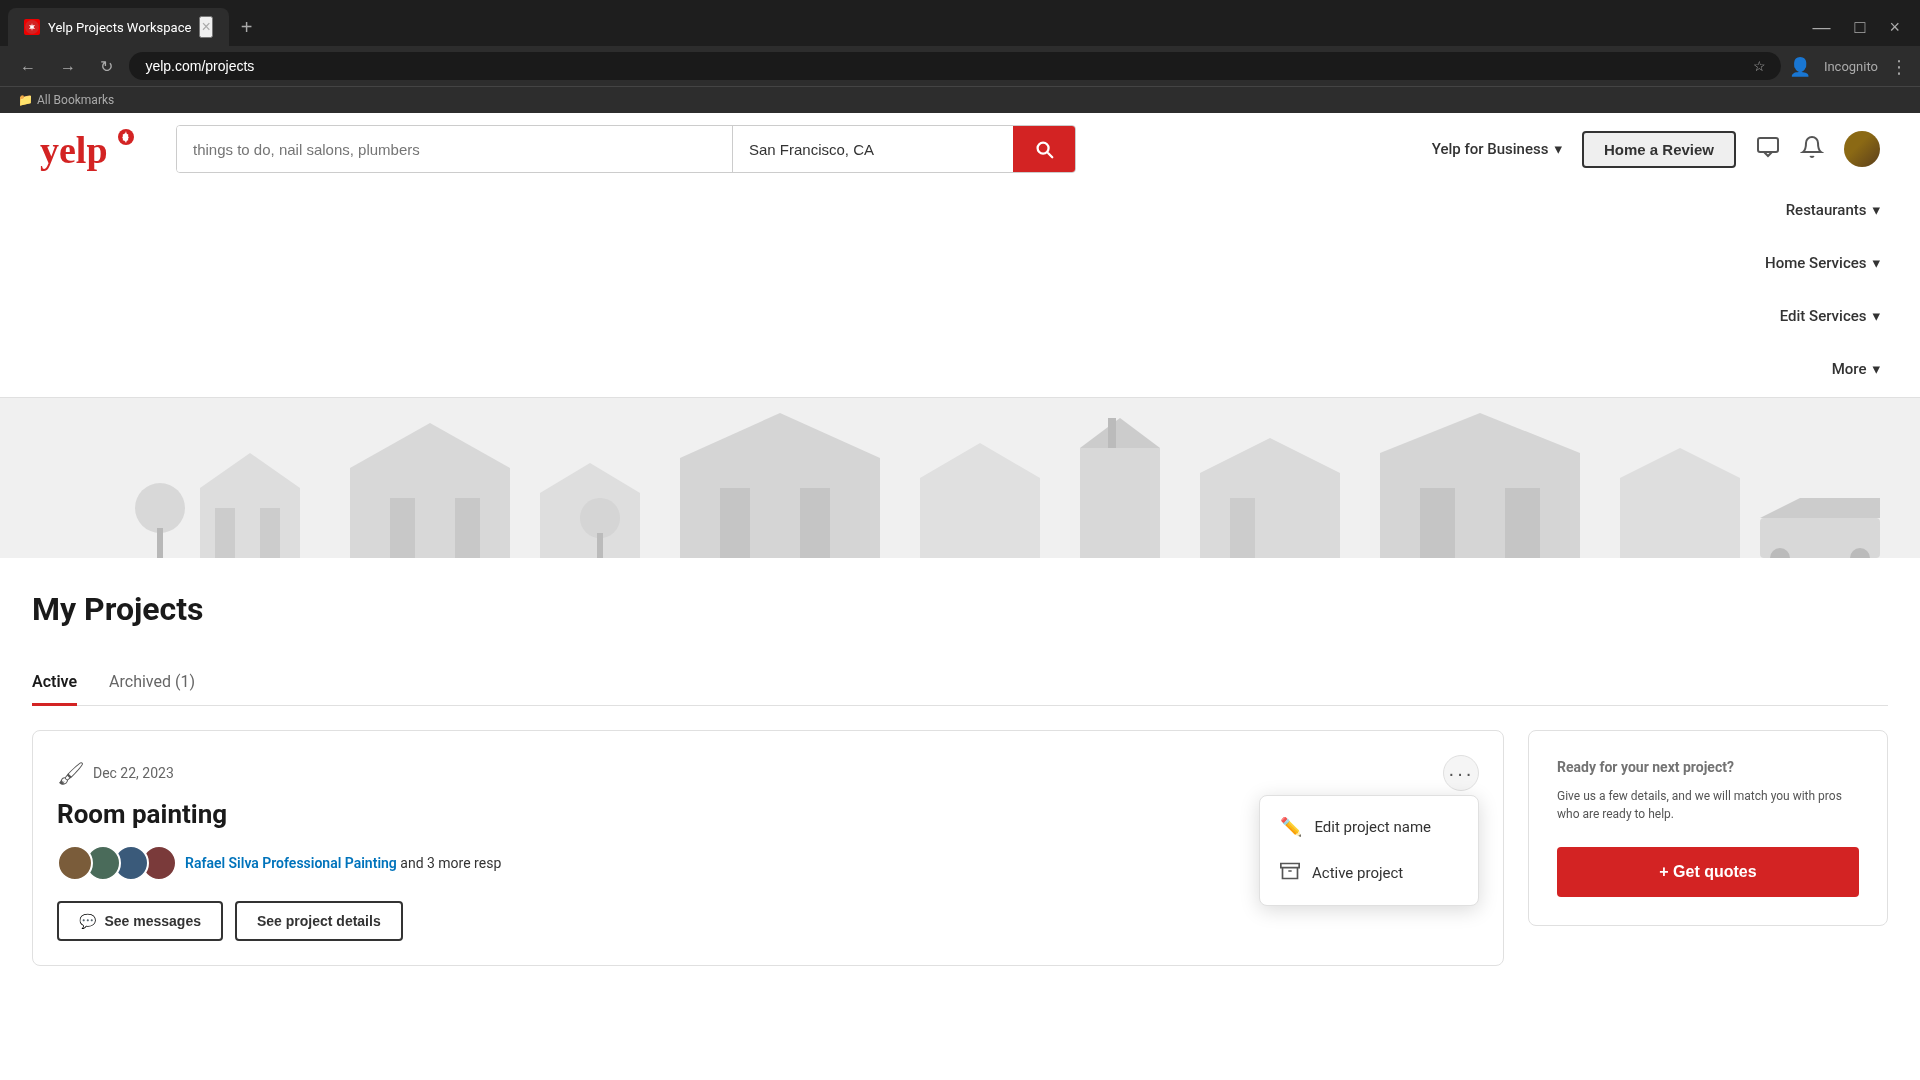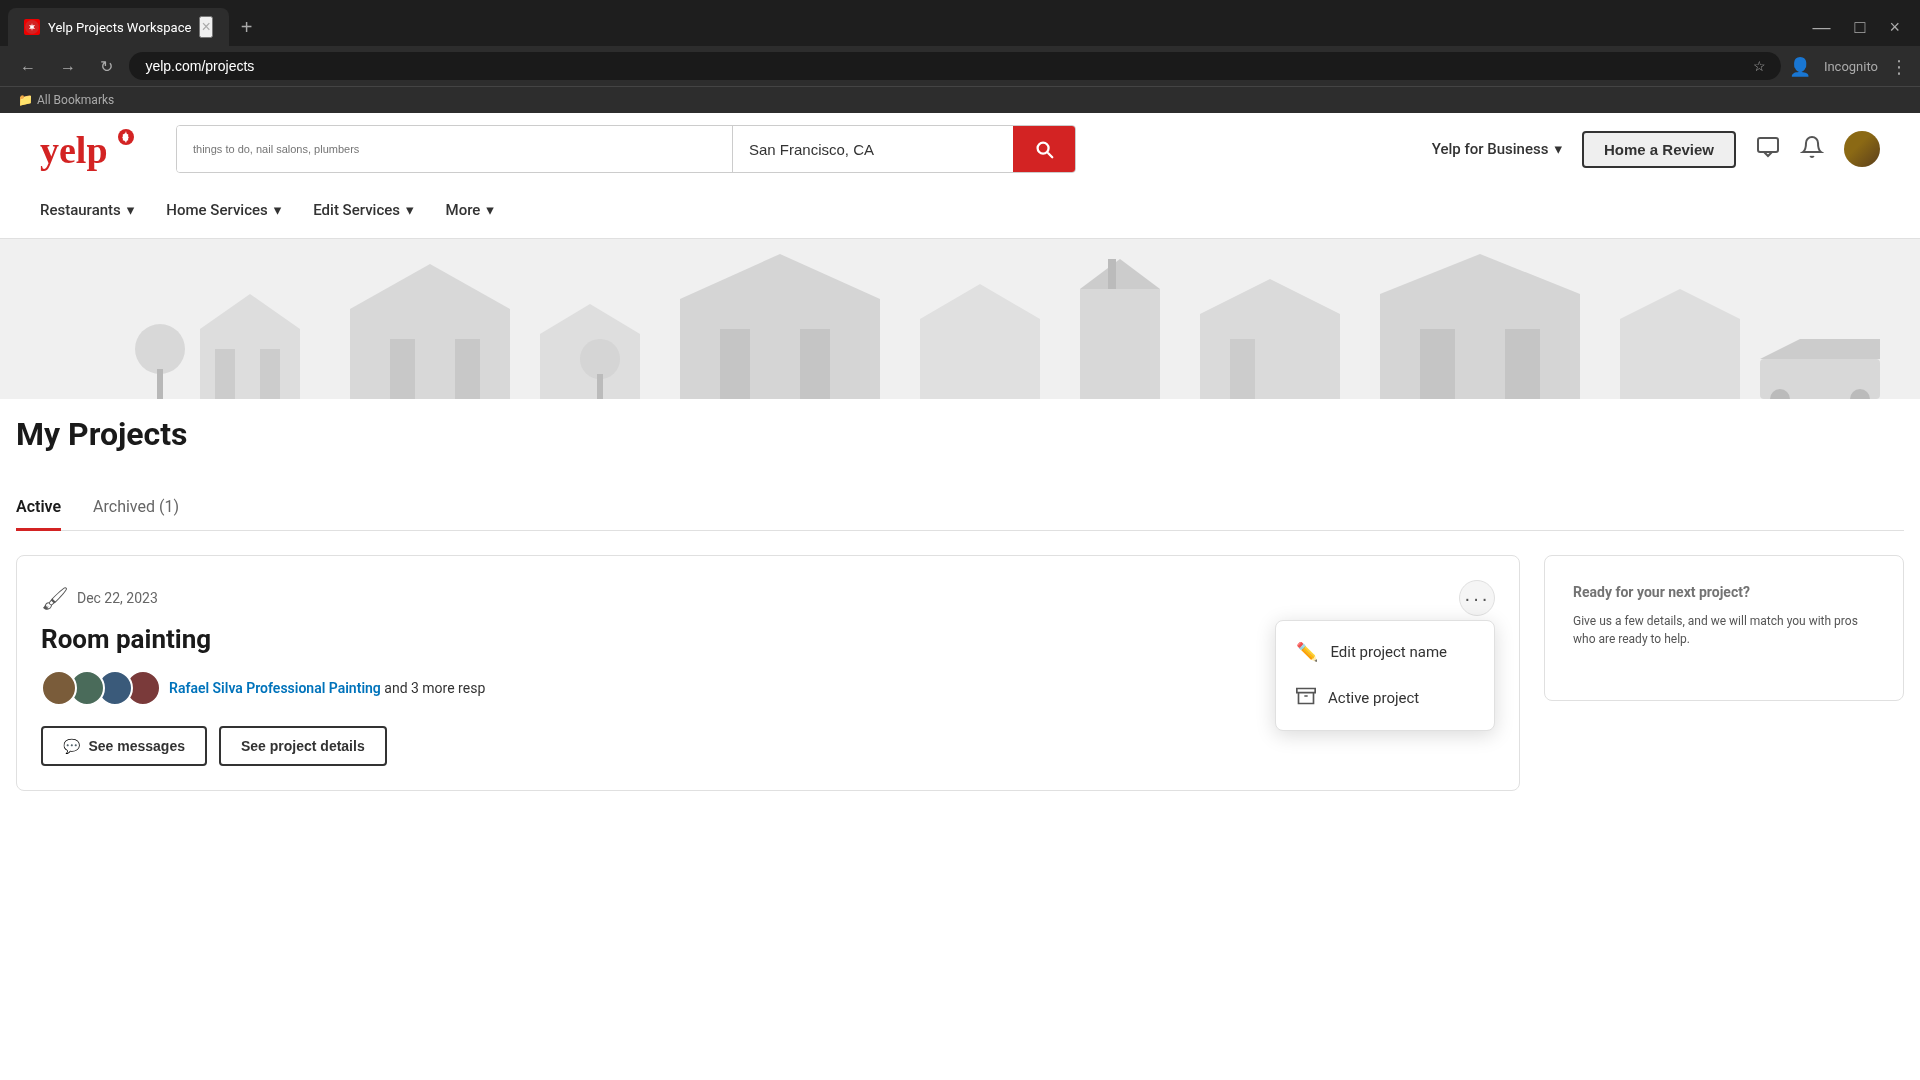--- a/index.html
+++ b/index.html
@@ -24,39 +24,39 @@
 
     .bookmarks-bar { background: #2d2d2d; padding: 4px 12px; display: flex; align-items: center; gap: 4px; border-top: 1px solid #444; }
     .bookmark-item { color: #aaa; font-size: 12px; display: flex; align-items: center; gap: 4px; cursor: pointer; padding: 2px 6px; border-radius: 4px; }
 
     
     .yelp-header { background: #fff; padding: 0 40px; border-bottom: 1px solid #e0e0e0; }
     .yelp-header-top { display: flex; align-items: center; padding: 12px 0; gap: 20px; }
     .yelp-logo { display: flex; align-items: center; margin-right: 16px; }
     .yelp-logo svg { width: 100px; height: 44px; }
     .search-bar { display: flex; flex: 1; max-width: 900px; border: 1px solid #ccc; border-radius: 4px; overflow: hidden; }
-    .search-what { flex: 1; padding: 10px 16px; border: none; outline: none; font-size: 11px; color: #666; border-right: 1px solid #ccc; }
+    .search-what { flex: 1; padding: 10px 16px; border: none; outline: none; font-size: 15px; color: #666; border-right: 1px solid #ccc; }
     .search-where { flex: 0 0 280px; padding: 10px 16px; border: none; outline: none; font-size: 15px; color: #333; }
     .search-btn { background: #d32323; border: none; padding: 12px 20px; cursor: pointer; display: flex; align-items: center; justify-content: center; }
     .search-btn svg { width: 22px; height: 22px; fill: #fff; }
     .header-right { margin-left: auto; display: flex; align-items: center; gap: 20px; }
     .yelp-business-btn { display: flex; align-items: center; gap: 6px; font-size: 15px; font-weight: 500; color: #333; cursor: pointer; margin-left: 36px; }
     .write-review-btn { font-size: 15px; font-weight: 600; color: #333; cursor: pointer; border: 2px solid #333; padding: 8px 20px; border-radius: 4px; }
     .header-icon { color: #555; cursor: pointer; font-size: 20px; }
     .avatar { width: 36px; height: 36px; border-radius: 50%; background: #8b4513; overflow: hidden; cursor: pointer; }
 
     
-    .yelp-nav { display: flex; align-items: flex-end; gap: 32px; padding: 0; }
+    .yelp-nav { display: flex; align-items: flex-end; padding: 0; flex-direction: column; }
     .nav-item { display: flex; align-items: center; gap: 6px; padding: 16px 0; font-size: 15px; color: #333; cursor: pointer; font-weight: 500; border-bottom: 3px solid transparent; }
 
     
     .hero-banner { background: #f5f5f5; min-height: 160px; display: flex; align-items: flex-end; position: relative; overflow: hidden; }
 
     
-    .main-content { padding: 16px; background: #fff; }
+    .main-content { padding: 32px; background: #fff; }
     .page-title { font-size: 32px; font-weight: 700; color: #1a1a1a; margin-bottom: 32px; }
     .tabs { display: flex; gap: 32px; margin-bottom: 24px; border-bottom: 1px solid #e0e0e0; text-align: center; }
     .tab { padding: 12px 0; font-size: 16px; color: #666; cursor: pointer; border-bottom: 3px solid transparent; margin-bottom: -1px; }
     .tab.active { color: #1a1a1a; font-weight: 600; border-bottom-color: #d32323; }
 
     
     .content-layout { display: flex; gap: 24px; }
     .projects-list { flex: 1; }
     .sidebar-panel { width: 360px; }
 
@@ -310,16 +310,17 @@
             <span>Active project</span>
           </div>
         </div>
       </div>
     </div>
 
     <div class="sidebar-panel">
       <div class="sidebar-card">
         <div class="sidebar-title">Ready for your next project?</div>
         <div class="sidebar-desc">Give us a few details, and we will match you with pros who are ready to help.</div>
+        <button class="get-quotes-btn">+ Get quotes</button>
       </div>
     </div>
   </div>
 </div>
 
 </body></html>

